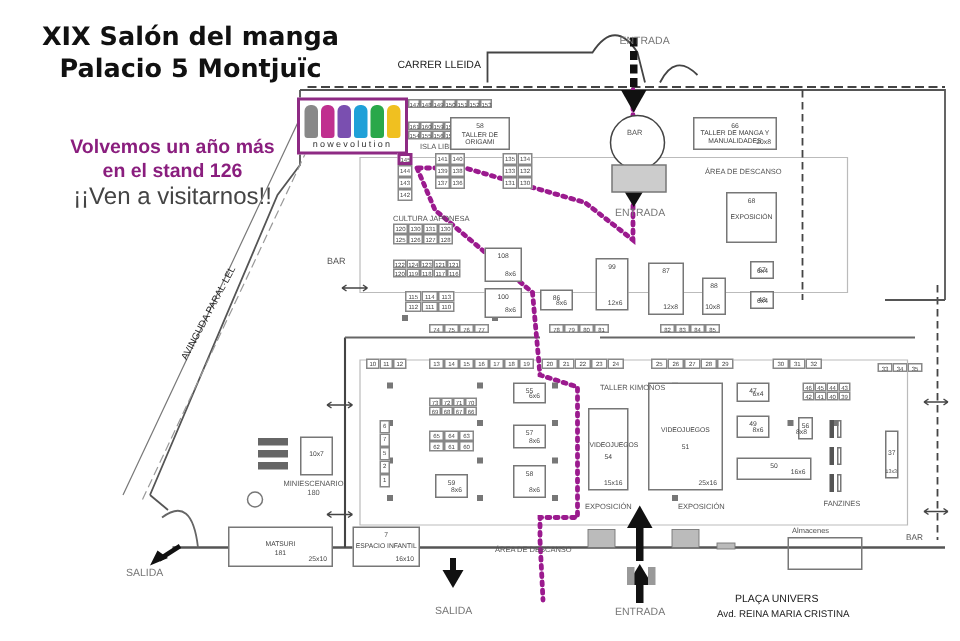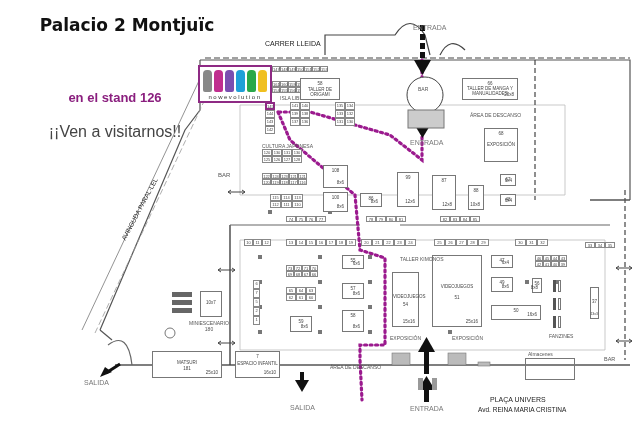--- a/index.html
+++ b/index.html
@@ -19,24 +19,26 @@
   .bigbooth .n { position: absolute; top: 2px; left: 0; right: 0; text-align: center; }
   .bigbooth .name { position: absolute; top: 40%; left: 0; right: 0; text-align: center; }
   .bigbooth .sz { position: absolute; bottom: 2px; right: 3px; }
   .row { position: absolute; display: flex; }
   .row .booth { position: relative; }
 </style>
 </head>
 <body>
 
 <div class="abs title">
-  <div>Palacio 2 Montjuïc</div>
+  <div>XIX Salón del manga</div>
+  <div>Palacio 5 Montjuïc</div>
 </div>
 
 <div class="abs promo1">
+  <div>Volvemos un año más</div>
   <div>en el stand 126</div>
 </div>
 <div class="abs promo2">¡¡Ven a visitarnos!!</div>
 
 <svg class="abs" style="left:0;top:0" width="640" height="427">
 
   <g stroke="#555" stroke-width="1.2" fill="none">
 
     <path d="M200 60 L630 60 L630 200"></path>
 

